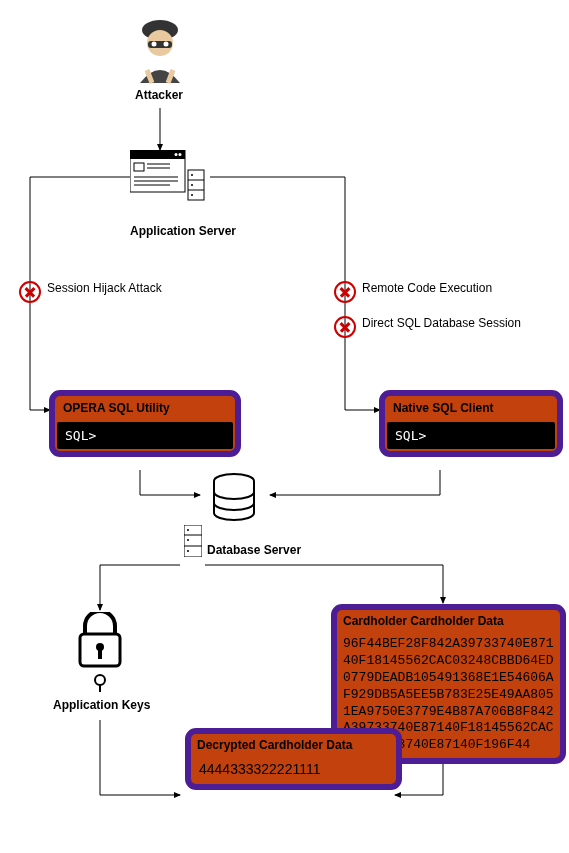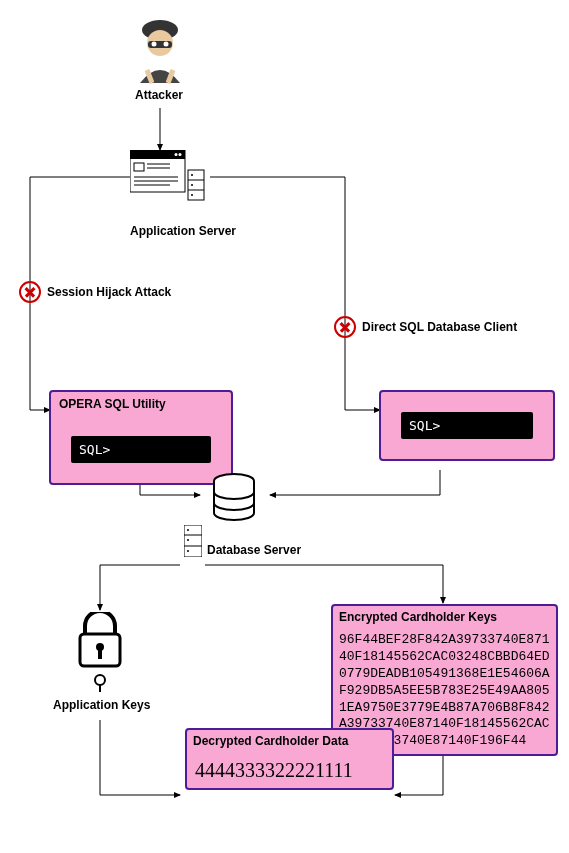--- a/index.html
+++ b/index.html
@@ -1,27 +1,27 @@
 <!DOCTYPE html>
 <html><head>
 <meta charset="utf-8">
 <style>
 body{margin:0;background:#fff;font-family:Arial,sans-serif;font-size:12px;color:#000}
 .canvas{position:relative;width:569px;height:853px}
 .lbl{position:absolute;font-weight:bold;line-height:1.3}
-.box{position:absolute;border:2px solid #4c1d95;background:#f9a8d4;border-radius:4px}
+.box{position:absolute;border:6px solid #4c1d95;background:#c2410c;border-radius:11px}
 .box-title{font-weight:bold;padding:5px 8px}
-.console{background:#000;color:#fff;font-family:monospace;font-size:13px;padding:6px 8px;margin:20px;border-radius:2px}
+.console{background:#000;color:#fff;font-family:monospace;font-size:13px;padding:6px 8px;margin:2px;border-radius:2px}
 .x-icon{display:inline-block;width:18px;height:18px;border:2.5px solid #cc0000;border-radius:50%;position:relative;margin-right:6px;vertical-align:middle;flex-shrink:0}
 .x-icon::before,.x-icon::after{content:'';position:absolute;width:12px;height:2.5px;background:#cc0000;top:8px;left:3px}
 .x-icon::before{transform:rotate(45deg)}
 .x-icon::after{transform:rotate(-45deg)}
-.attack-item{position:absolute;display:flex;align-items:center;font-weight:bold}
+.attack-item{position:absolute;display:flex;align-items:flex-start;font-weight:normal}
 .mono{font-family:Liberation Mono, monospace;font-size:13px;line-height:1.3;word-break:break-all;padding:4px 6px}
-.carddata{font-family:Liberation Serif, serif;font-size:20px;padding:4px 8px;line-height:1.4}
+.carddata{font-family:Liberation Sans, sans-serif;font-size:14px;padding:4px 8px;line-height:1.4}
 svg.conn{position:absolute;top:0;left:0;width:569px;height:853px;pointer-events:none}
 </style>
 </head>
 <body>
 
 <div class="canvas">
 
 <svg class="conn">
 <defs>
 <marker id="ah" markerWidth="8" markerHeight="8" refX="6" refY="3" orient="auto">
@@ -78,31 +78,36 @@
         <circle cx="62" cy="35" r="1" fill="#000"></circle>
         <circle cx="62" cy="45" r="1" fill="#000"></circle>
 </svg>
 </div>
 <div class="lbl" style="left:130px;top:224px">Application Server</div>
 
 <div class="attack-item" style="left:19px;top:281px">
 <span class="x-icon"></span>
 <span>Session Hijack Attack</span>
 </div>
+<div class="attack-item" style="left:334px;top:281px">
+<span class="x-icon"></span>
+<span>Remote Code Execution</span>
+</div>
 <div class="attack-item" style="left:334px;top:316px">
 <span class="x-icon"></span>
-<span>Direct SQL Database Client</span>
+<span>Direct SQL Database Session</span>
 </div>
 
 <div class="box" style="left:49px;top:390px;width:180px">
 <div class="box-title">OPERA SQL Utility</div>
 <div class="console">SQL&gt;</div>
 </div>
 
 <div class="box" style="left:379px;top:390px;width:172px">
+<div class="box-title">Native SQL Client</div>
 <div class="console">SQL&gt;</div>
 </div>
 
 <div style="position:absolute;left:210px;top:473px">
 <svg width="48" height="48" viewBox="0 0 48 48">
 <ellipse cx="24" cy="8" rx="20" ry="7" fill="#fff" stroke="#000" stroke-width="2"></ellipse>
 <path d="M4 8 L4 40 A20 7 0 0 0 44 40 L44 8" fill="#fff" stroke="#000" stroke-width="2"></path>
 <path d="M4 19 A20 7 0 0 0 44 19 M4 30 A20 7 0 0 0 44 30" fill="none" stroke="#000" stroke-width="2"></path>
 </svg>
 </div>
@@ -125,21 +130,21 @@
 <rect x="5" y="22" width="40" height="32" rx="4" fill="#fff" stroke="#000" stroke-width="3"></rect>
 <circle cx="25" cy="35" r="4" fill="#000"></circle>
         <rect x="23" y="37" width="4" height="10" fill="#000"></rect>
 <circle cx="25" cy="68" r="5" fill="none" stroke="#000" stroke-width="2"></circle>
 <line x1="25" y1="73" x2="25" y2="80" stroke="#000" stroke-width="2"></line>
 </svg>
 </div>
 <div class="lbl" style="left:53px;top:698px">Application Keys</div>
 
 <div class="box" style="left:331px;top:604px;width:223px">
-<div class="box-title" style="padding:4px 6px">Encrypted Cardholder Keys</div>
+<div class="box-title" style="padding:4px 6px">Cardholder Cardholder Data</div>
 <div class="mono">96F44BEF28F842A39733740E87140F18145562CAC03248CBBD64ED0779DEADB105491368E1E54606AF929DB5A5EE5B783E25E49AA8051EA9750E3779E4B87A706B8F842A39733740E87140F18145562CAC032A9733740E87140F196F44</div>
 </div>
 
 <div class="box" style="left:185px;top:728px;width:205px">
 <div class="box-title" style="padding:4px 6px">Decrypted Cardholder Data</div>
 <div class="carddata">4444333322221111</div>
 </div>
 
 </div>
 

